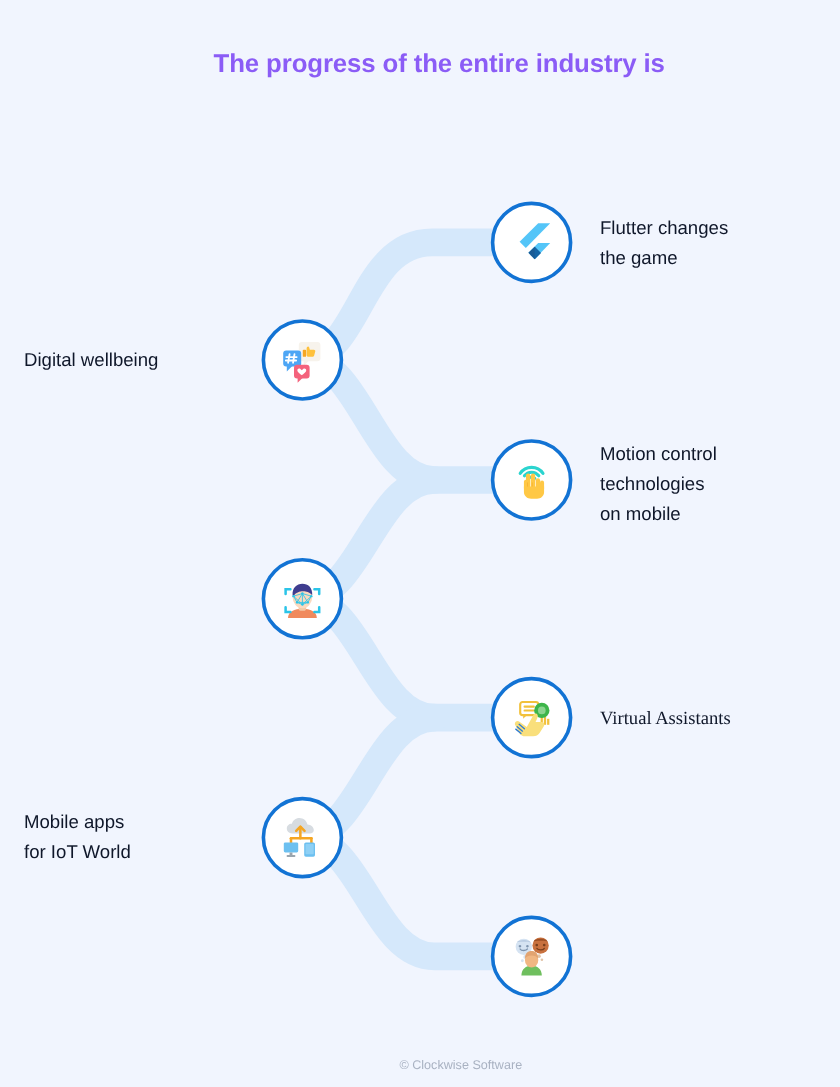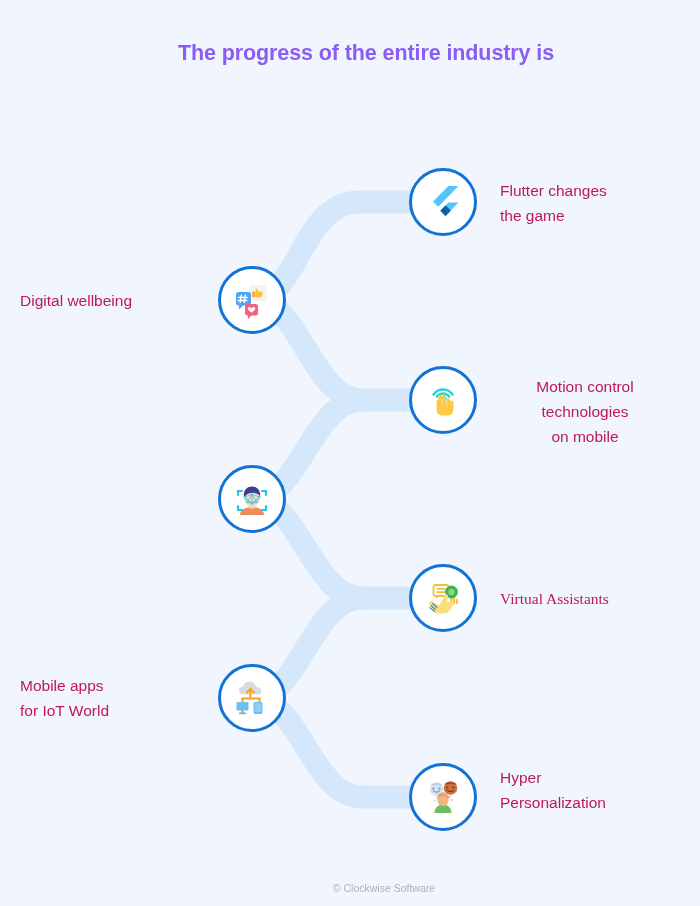--- a/index.html
+++ b/index.html
@@ -30,21 +30,21 @@
     position:absolute;width:68px;height:68px;border-radius:50%;
     background:#FFFFFF;border:3px solid #1273D4;
     box-sizing:border-box;
     display:flex;align-items:center;justify-content:center;
   }
   .node svg{display:block;}
 
   
   .label{
     position:absolute;
-    font-size:15.5px;line-height:25px;color:#be185d;
+    font-size:15.5px;line-height:25px;color:#0f172a;
     white-space:pre-line;
   }
   .label.left{}
   .label.right{text-align:left;}
 
   
   .footer{
     position:absolute;left:0;top:882px;width:700px;
     text-align:center;font-size:10.5px;color:#A9B2C2;padding-left:34px;
   }
@@ -138,21 +138,21 @@
           <path d="M13.6,25.5 L30.4,25.5 L30.4,30 C30.4,33.3 27.8,35.6 24.5,35.6
                    L19.6,35.6 C16.3,35.6 13.6,33.3 13.6,30 Z"></path>
         </g>
         <g stroke="#F5A623" stroke-width="0.9" opacity="0.5">
           <line x1="16.6" y1="22" x2="16.6" y2="25.5"></line>
           <line x1="20.6" y1="22" x2="20.6" y2="25.5"></line>
         </g>
       </svg>
     </span>
   </div>
-  <div class="label right" style="left:500px;top:374px;width:170px;text-align:center;">Motion control
+  <div class="label right" style="left:500px;top:366px;width:170px;">Motion control
 technologies
 on mobile</div>
 
   <div class="node" style="left:218px;top:465px;">
     <span>
       <svg width="40" height="40" viewBox="0 0 40 40">
 
         <path d="M8,36 C8,30.5 13.5,28.2 20,28.2 C26.5,28.2 32,30.5 32,36 Z" fill="#F08A5D"></path>
 
         <rect x="16.8" y="24" width="6.4" height="6" rx="2.4" fill="#F3C9A6"></rect>
@@ -279,18 +279,16 @@
           <circle cx="28.6" cy="22.8" r="1.1"></circle>
         </g>
 
         <path d="M11.5,36 C11.5,30.4 15.3,27.8 20,27.8 C24.7,27.8 28.5,30.4 28.5,36 Z" fill="#6FBF5E"></path>
         <ellipse cx="20" cy="23" rx="5.6" ry="6.2" fill="#F0B783"></ellipse>
         <path d="M14.6,21.8 C14.3,17.8 16.7,15.6 20,15.6 C23.3,15.6 25.7,17.8 25.4,21.8
                  C24.4,20.3 22.6,19.3 20,19.3 C17.4,19.3 15.6,20.3 14.6,21.8 Z" fill="#E2A471"></path>
       </svg>
     </span>
   </div>
-  <div class="label right" style="left:500px;top:765px;width:170px;">Hyper
-Personalization</div>
 
   <div class="footer">© Clockwise Software</div>
 
 </div>
 
 </body></html>

